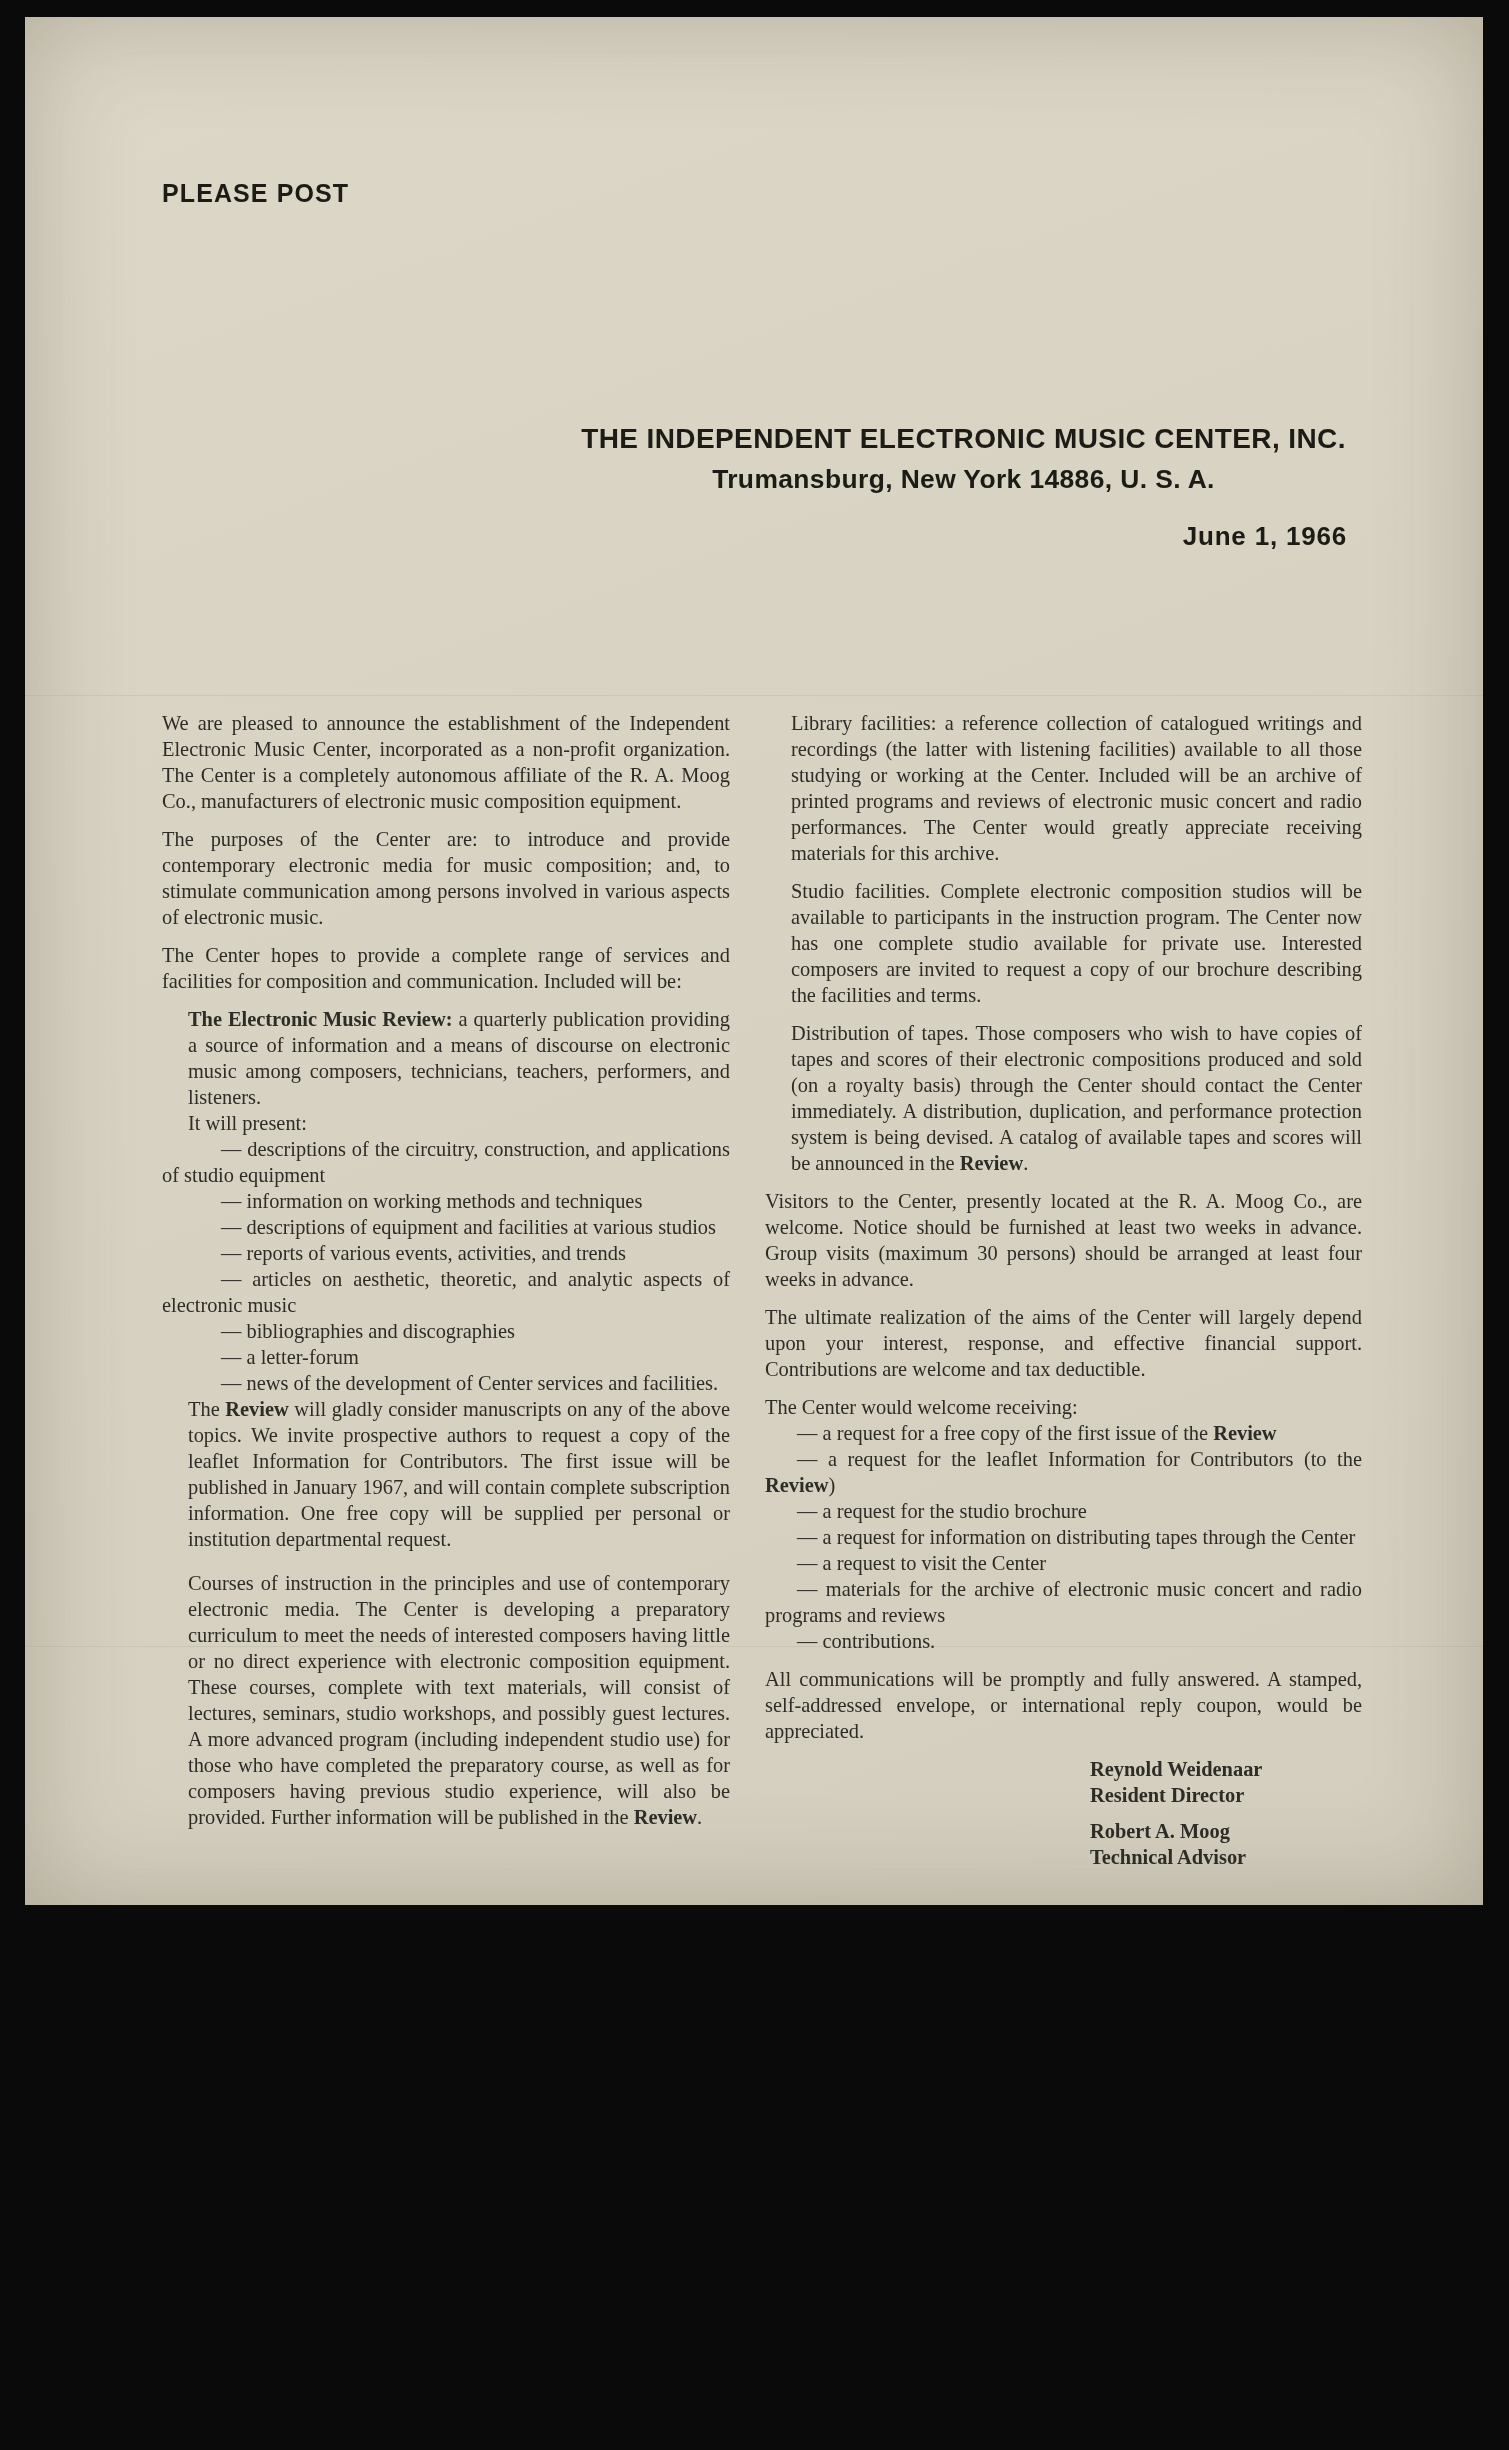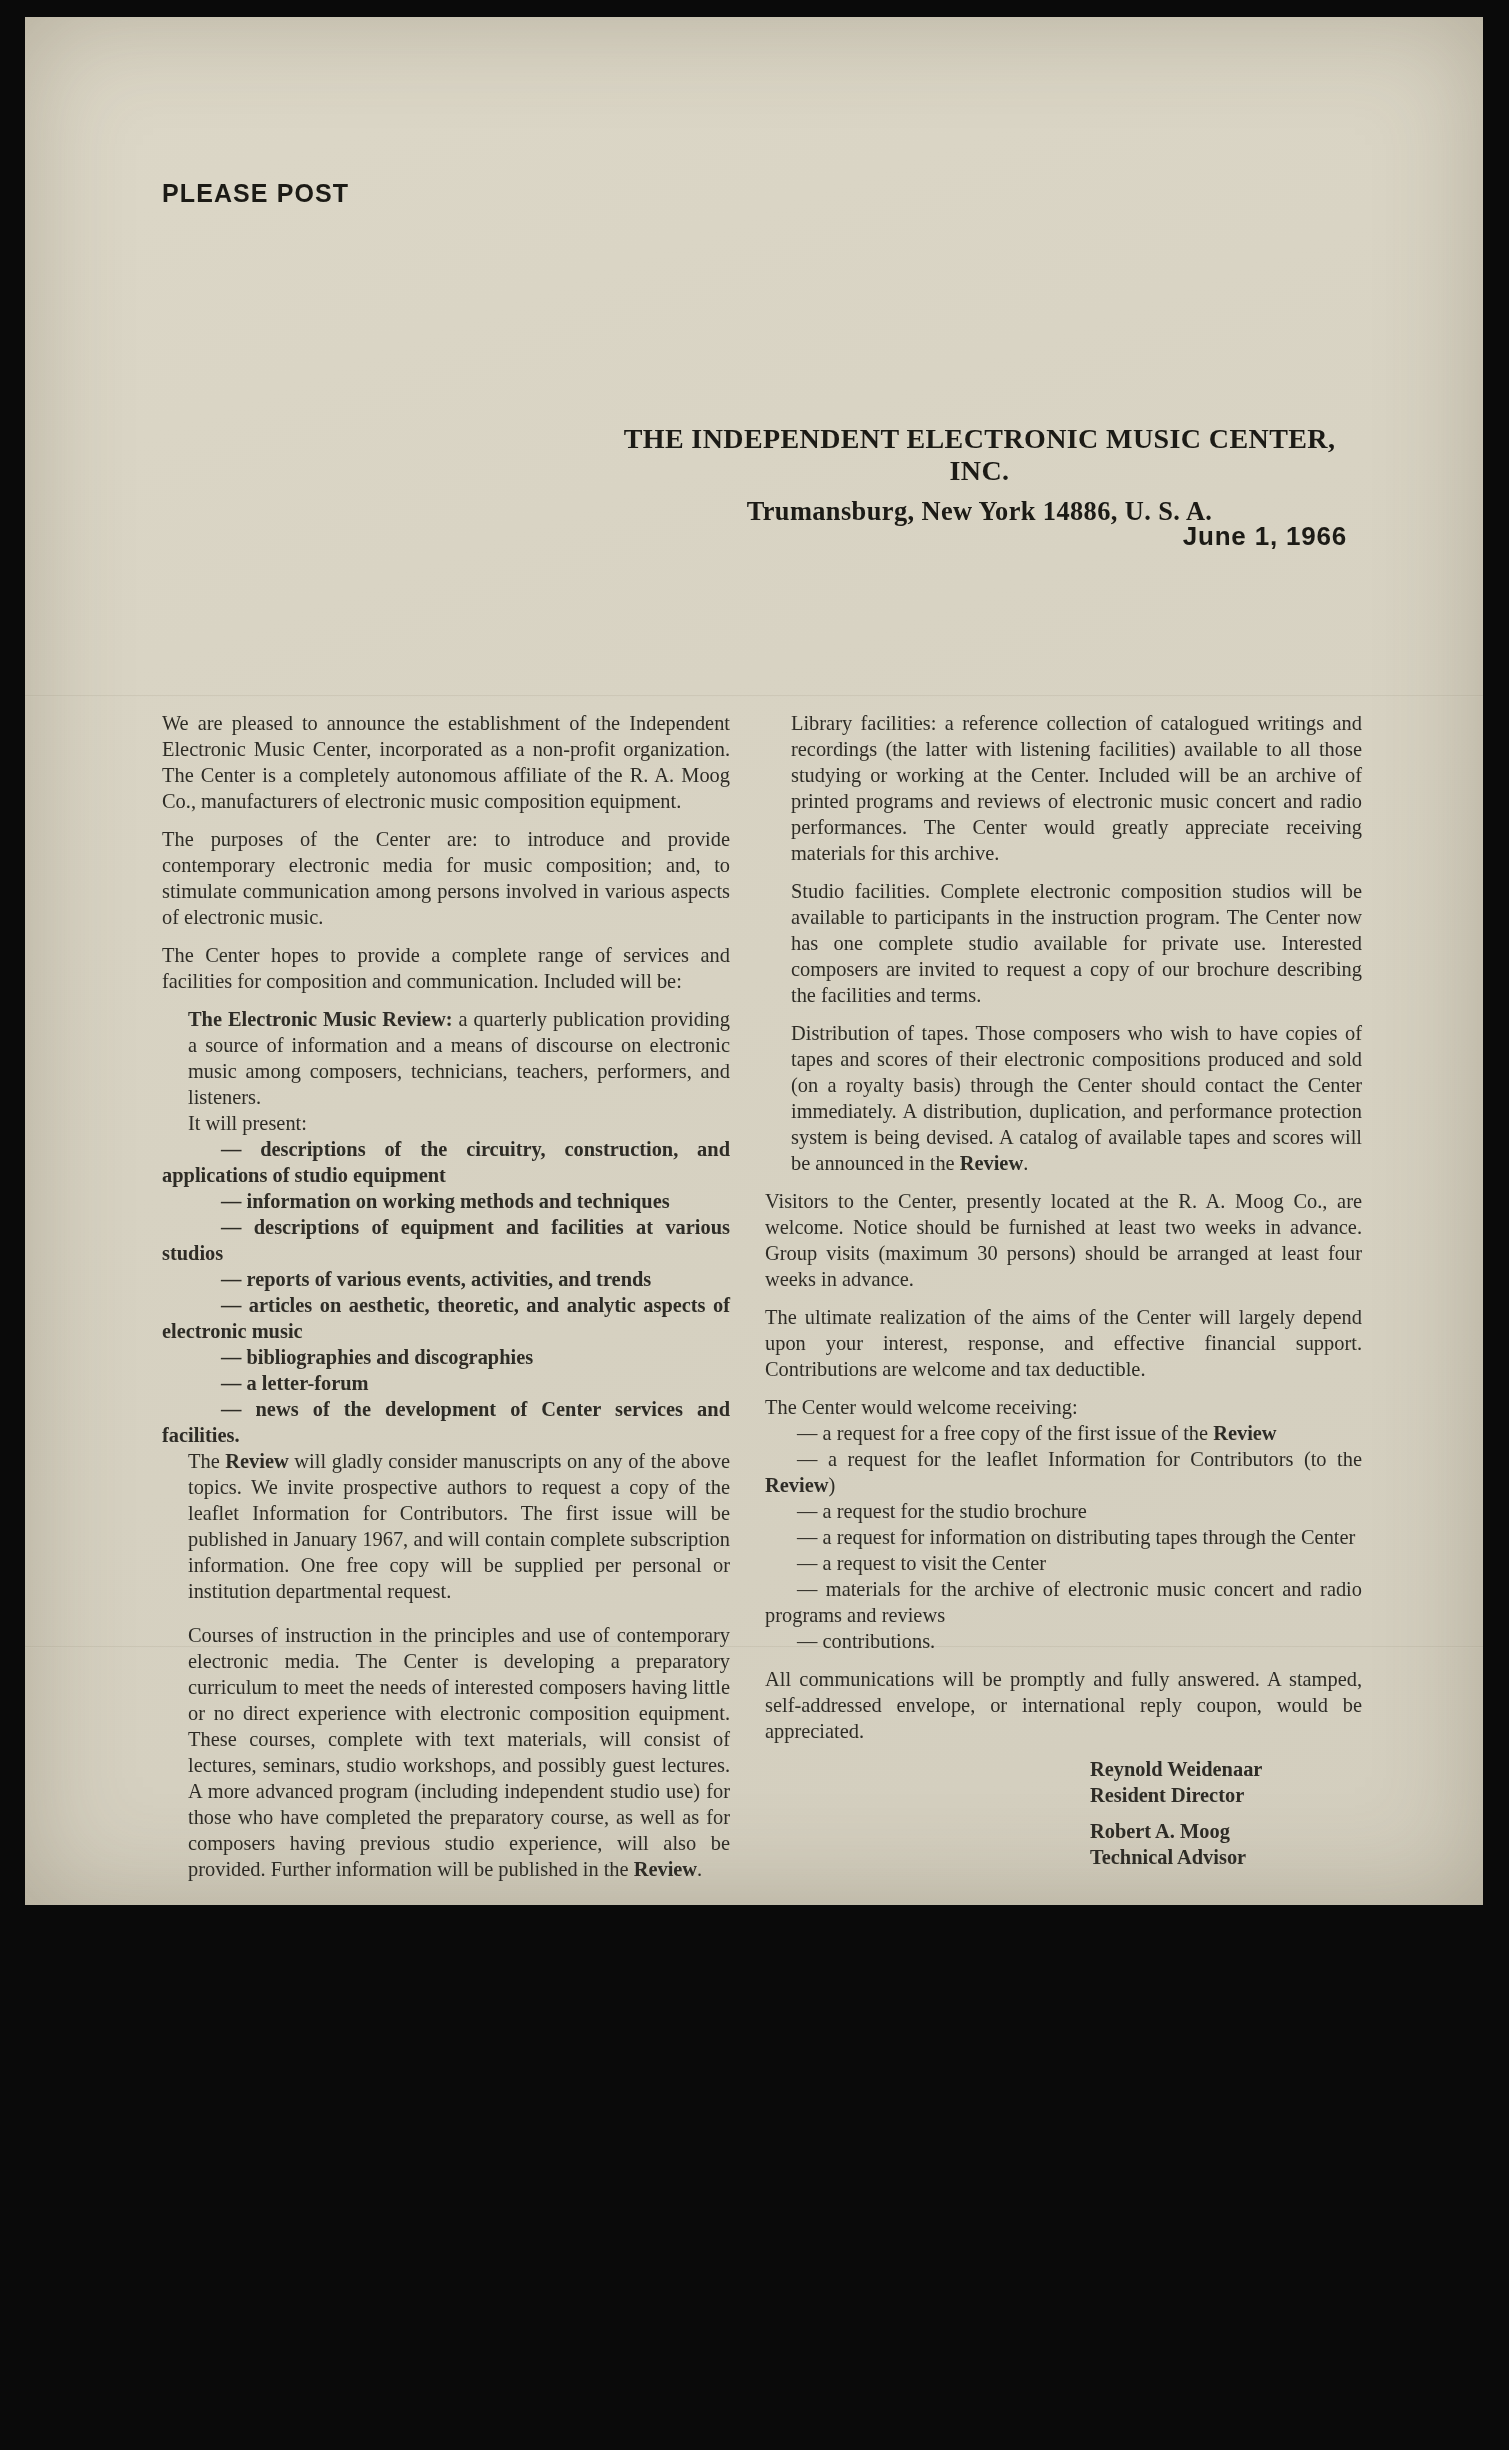--- a/index.html
+++ b/index.html
@@ -26,23 +26,23 @@
   .crease-1 { top: 678px; }
   .crease-2 { top: 1629px; }
 
   .please-post {
     position: absolute; left: 137px; top: 162px;
     font-family: "Liberation Sans", "DejaVu Sans", sans-serif;
     font-weight: bold; font-size: 25px; letter-spacing: 1.1px;
     color: #1c1b16;
   }
   .letterhead {
-    position: absolute; left: 572px; top: 406px; width: 765px;
+    position: absolute; left: 556px; top: 406px; width: 765px;
     text-align: center;
-    font-family: Liberation Serif, serif;
+    font-family: Liberation Sans, sans-serif;
     font-weight: bold; color: #1c1b16;
   }
   .org-name { font-size: 28px; letter-spacing: 0.4px; }
   .org-address { font-size: 26.4px; margin-top: 9.8px; letter-spacing: 0.4px; }
   .date-line {
     position: absolute; top: 504px; right: 136px;
     font-family: "Liberation Sans", "DejaVu Sans", sans-serif;
     font-weight: bold; font-size: 26px; color: #1c1b16;
     letter-spacing: 0.8px;
   }
@@ -54,21 +54,21 @@
   .col { font-size: 20.4px; line-height: 26px; text-align: justify; }
   .col-left { width: 568px; flex: 0 0 568px; }
   .col-right { flex: 1; }
 
   .para { margin: 0; }
   .gap { margin-top: 12px; }
   .gap-lg { margin-top: 18px; }
   .gap-sm { margin-top: 10.6px; }
   .indent { margin-left: 26px; }
   .dash { text-indent: 32px; }
-  .out { margin-left: -26px; text-indent: 59px; font-weight: bold; }
+  .out { margin-left: -26px; text-indent: 59px; }
 
   .b { font-weight: bold; }
   .i { }
   .u { text-underline-offset: 3px; text-decoration-thickness: 1.5px; }
 
   .signatures { margin-top: 12px; margin-left: 325px; text-align: left; font-weight: bold; }
   .sig p { margin: 0; }
 </style>
 </head>
 <body>

